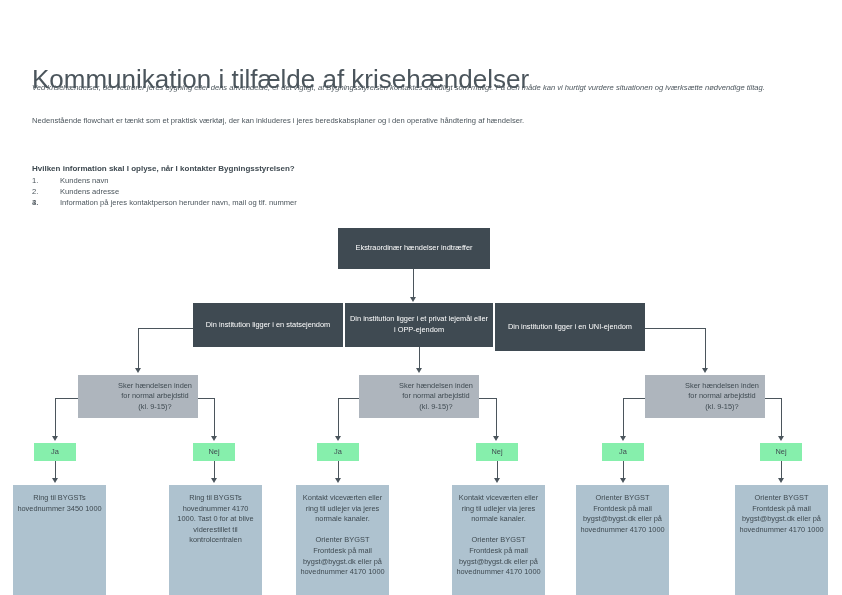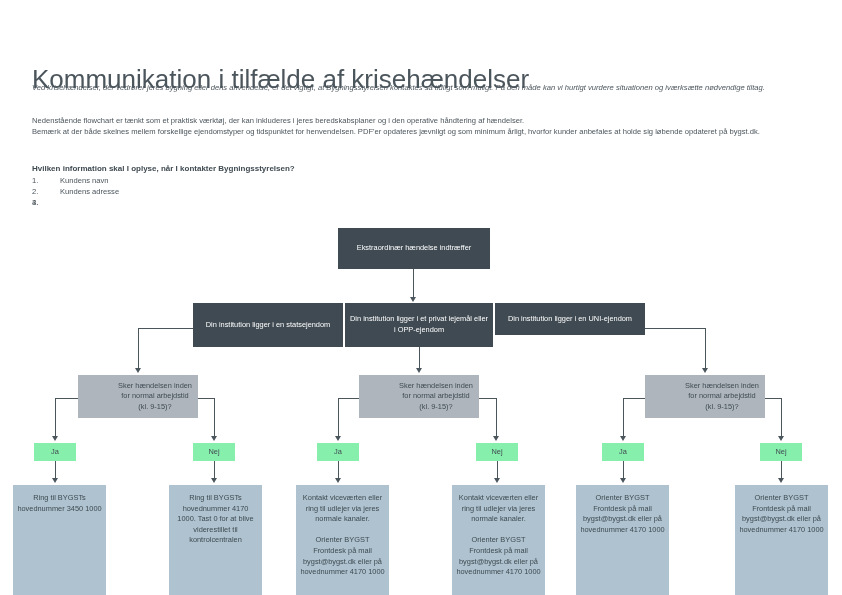--- a/index.html
+++ b/index.html
@@ -78,49 +78,49 @@
 </style>
 </head>
 <body>
 
 <div class="page">
 
   <h1 id="title">Kommunikation i tilfælde af krisehændelser</h1>
 
   <div class="para" id="p1">Ved krisehændelser, der vedrører jeres bygning eller dens anvendelse, er det vigtigt, at Bygningsstyrelsen kontaktes så tidligt som muligt. På den måde kan vi hurtigt vurdere situationen og iværksætte nødvendige tiltag.</div>
   <div class="para" id="p2">Nedenstående flowchart er tænkt som et praktisk værktøj, der kan inkluderes i jeres beredskabsplaner og i den operative håndtering af hændelser.</div>
-  <div class="para" id="p3">Bemærk at der både skelnes mellem forskellige ejendomstyper og tidspunktet for henvendelsen. PDF'er opdateres jævnligt og som minimum årligt, hvorfor kunder anbefales at holde sig løbende opdateret på bygst.dk.</div>
 
   <div id="qhead">Hvilken information skal I oplyse, når I kontakter Bygningsstyrelsen?</div>
 
   <div class="olist">
     <div class="li">
       <span class="num">1.</span>
       <span>Kundens navn</span>
     </div>
     <div class="li">
       <span class="num">2.</span>
       <span>Kundens adresse</span>
     </div>
     <div class="li">
       <span class="num">3.</span>
     </div>
     <div class="li">
       <span class="num">4.</span>
+      <span>Information på jeres kontaktperson herunder navn, mail og tlf. nummer</span>
     </div>
   </div>
 
-  <div class="node dark" style="left:338px;top:183px;width:152px;height:41px;">Ekstraordinær hændelse indtræffer</div>
+  <div class="node dark" style="left:338px;top:183px;width:152px;height:41px;">Ekstraordinær hændelser indtræffer</div>
 
   <div class="vline" style="left:413px;top:224px;height:29px;"></div>
   <div class="arrow" style="left:410px;top:252px;"></div>
 
   <div class="node dark" style="left:193px;top:258px;width:150px;height:44px;">Din institution ligger i en statsejendom</div>
   <div class="node dark" style="left:345px;top:258px;width:148px;height:44px;">Din institution ligger i et privat lejemål eller i OPP-ejendom</div>
-  <div class="node dark" style="left:495px;top:258px;width:150px;height:32px;">Din institution ligger i en UNI-ejendom</div>
+  <div class="node dark" style="left:495px;top:258px;width:150px;height:48px;">Din institution ligger i en UNI-ejendom</div>
 
   <div class="hline" style="left:138px;top:283px;width:55px;"></div>
   <div class="vline" style="left:138px;top:283px;height:41px;"></div>
   <div class="arrow" style="left:135px;top:323px;"></div>
 
   <div class="vline" style="left:419px;top:302px;height:22px;"></div>
   <div class="arrow" style="left:416px;top:323px;"></div>
 
   <div class="hline" style="left:645px;top:283px;width:60px;"></div>
   <div class="vline" style="left:705px;top:283px;height:41px;"></div>

